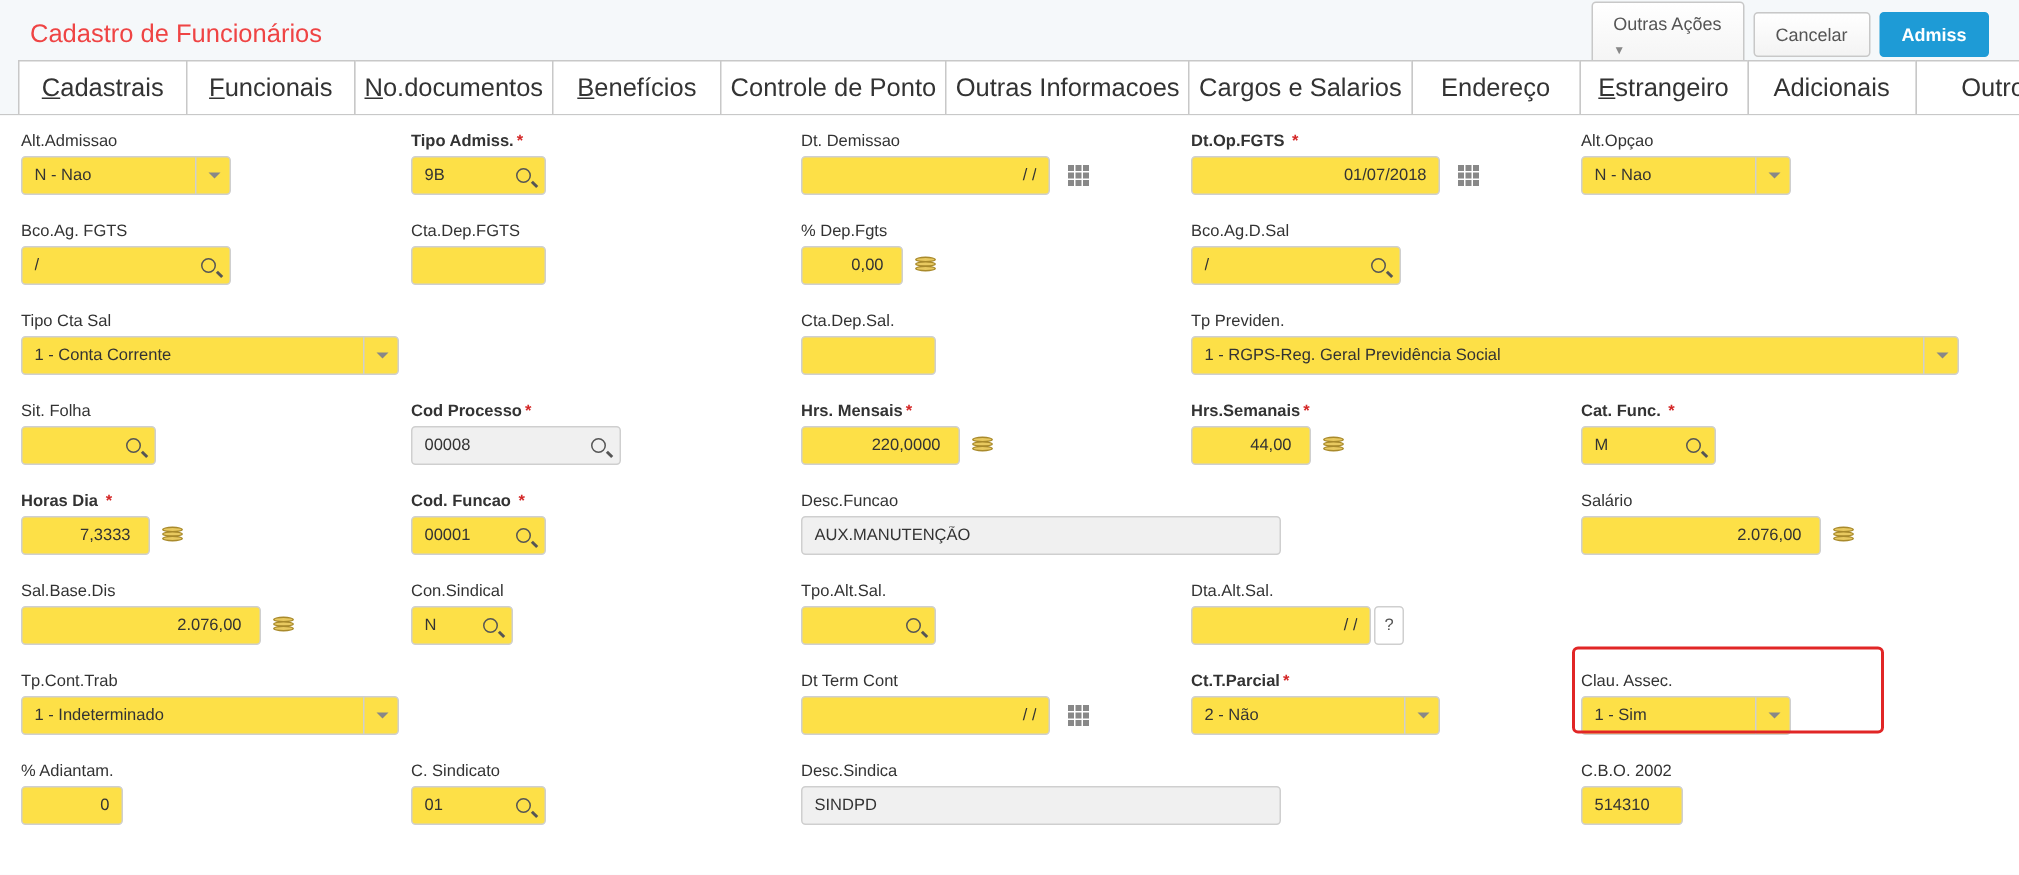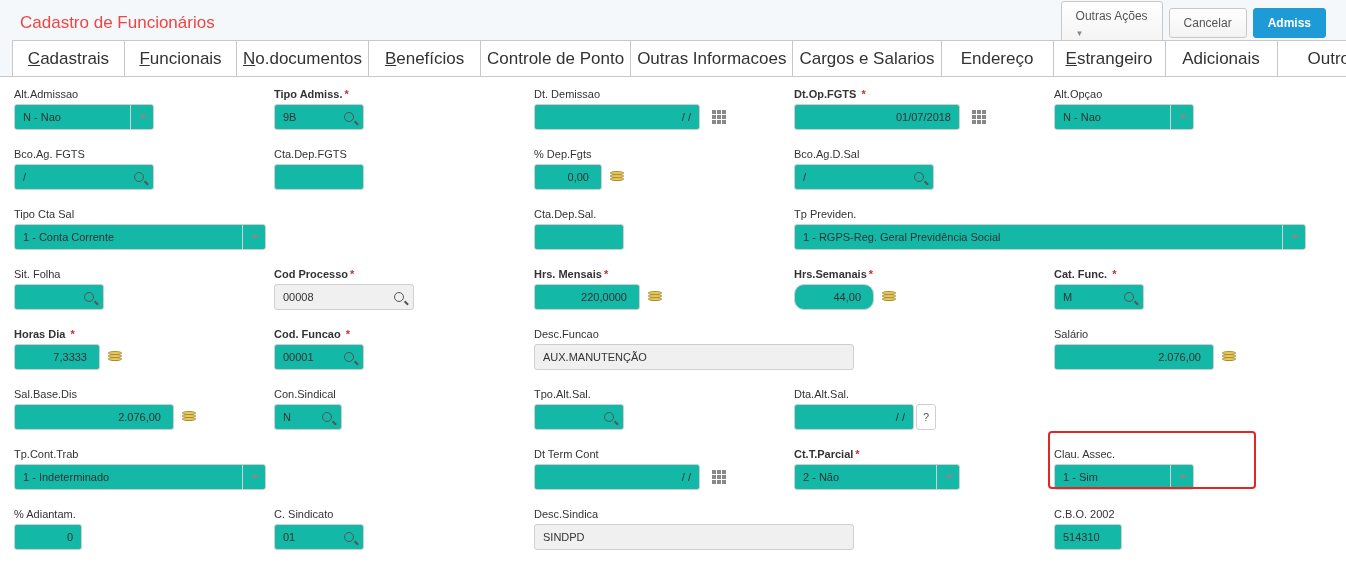--- a/index.html
+++ b/index.html
@@ -22,21 +22,21 @@
     .scrollwrap { height: 100%; overflow-y: scroll; background: #fff; border-top: 1px solid #fff; }
     .form { padding: 10px 0 16px 14px; min-width: 1346px; }
 
     .row { display: flex; gap: 0; margin-bottom: 18px; }
     .col { flex: 0 0 260px; padding-right: 8px; }
     .col.wide2 { flex-basis: 520px; }
     .lbl { font-size: 11px; color: #333; margin-bottom: 4px; display: block; }
     .ast { color: #d42828; margin-left: 2px; font-weight: bold; }
 
     .field { position: relative; display: flex; align-items: center; }
-    .inp { width: 100%; max-width: 280px; height: 26px; padding: 2px 8px; border: 1px solid #cfcfcf; border-radius: 3px; background: #14b8a6; font-size: 11px; color: #333; }
+    .inp { width: 100%; max-width: 280px; height: 26px; padding: 2px 8px; border: 1px solid #cfcfcf; border-radius: 3px; background: #fde047; font-size: 11px; color: #333; }
     .inp.right { text-align: right; padding-right: 12px; }
     .inp.small { max-width: 140px; }
     .inp.xsmall { max-width: 90px; }
     .inp.xxsmall { max-width: 68px; }
     .inp.mid { max-width: 166px; }
     .readonly { background: #f0f0f0; }
     .hasicon { padding-right: 28px; }
     .ic { position: relative; width: 18px; height: 18px; margin-left: -24px; display: inline-flex; align-items: center; justify-content: center; z-index: 3; }
     .magnifier::before { content: ''; display: block; width: 8px; height: 8px; border: 1.6px solid #555; border-radius: 50%; }
     .magnifier::after { content: ''; display: block; position: absolute; width: 5px; height: 1.6px; background: #555; transform: rotate(45deg); right: -1px; bottom: 2px; }
@@ -242,21 +242,21 @@
                   <span></span>
                   <span></span>
                   <span></span>
                 </span>
               </span>
             </div>
       </div>
       <div class="col">
         <span class="lbl"><b>Hrs.Semanais</b><span class="ast">*</span></span>
         <div class="field">
-              <input class="inp xxsmall right" style="max-width: 80px; border-radius: 10px;" value="44,00">
+              <input class="inp xxsmall right" style="max-width: 80px;" value="44,00">
               <span class="ic" style="margin-left:6px;">
                 <span class="stacks">
                   <span></span>
                   <span></span>
                   <span></span>
                 </span>
               </span>
             </div>
       </div>
       <div class="col">

